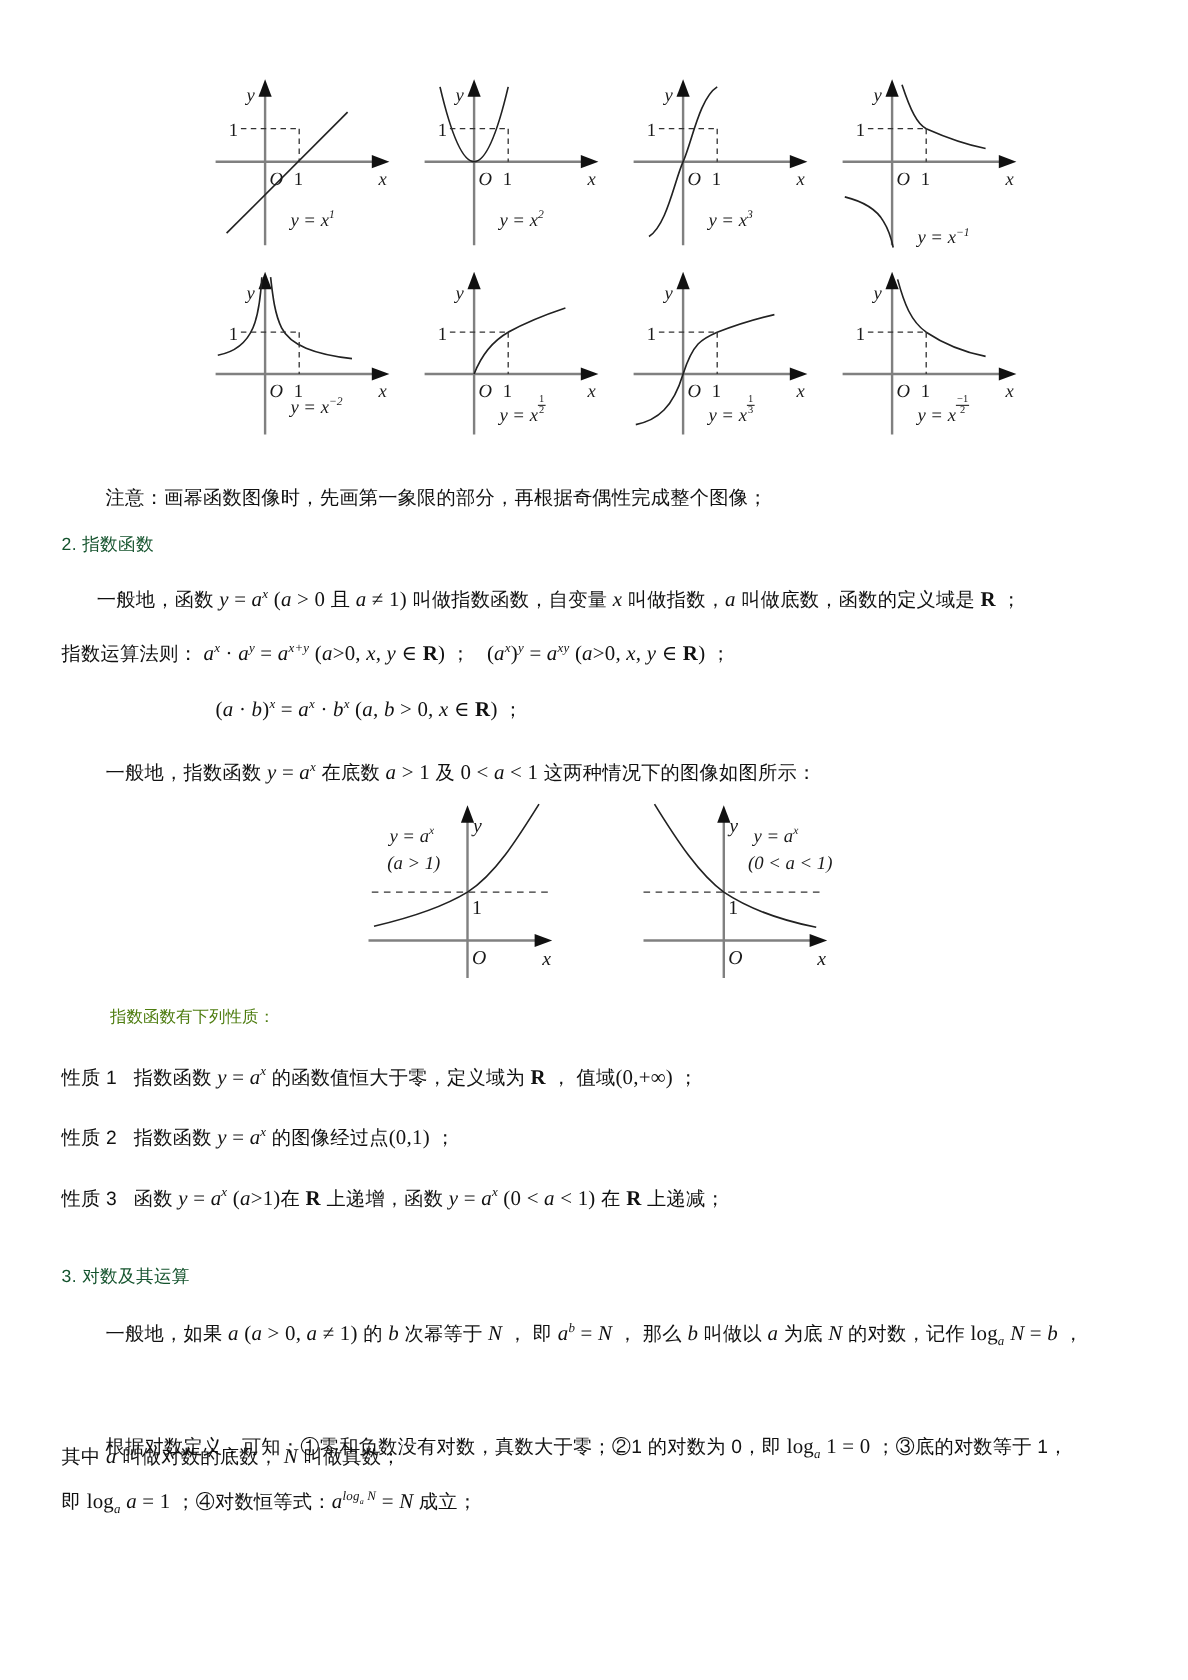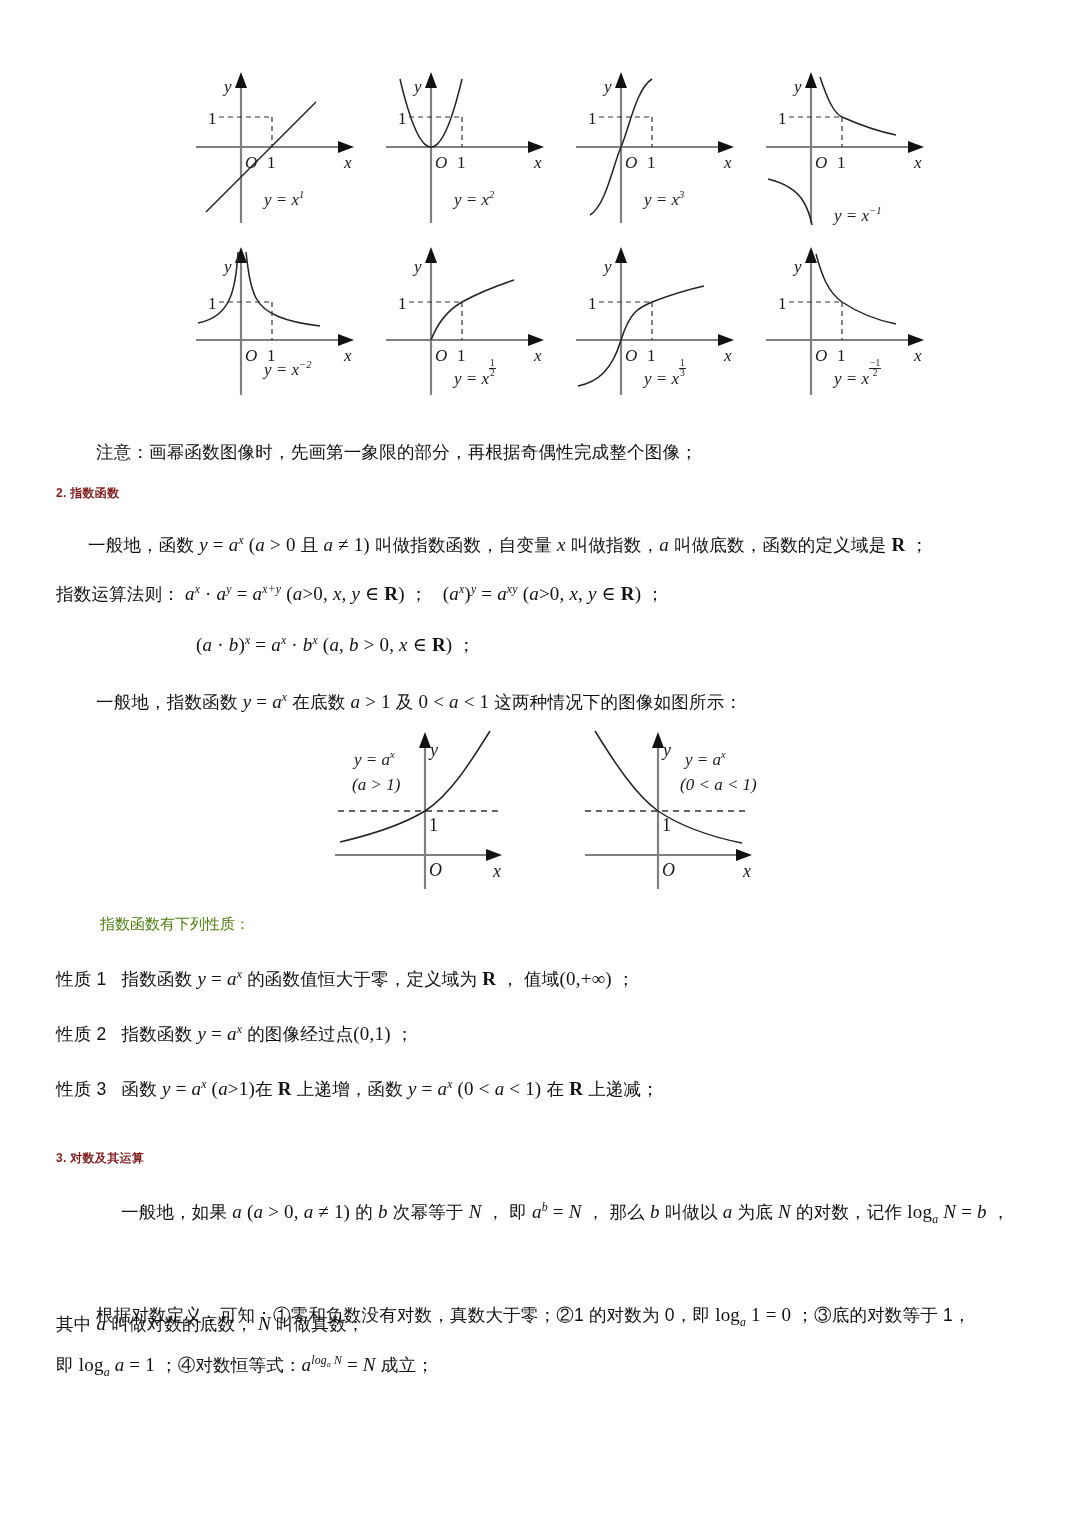--- a/index.html
+++ b/index.html
@@ -57,23 +57,23 @@
     white-space: nowrap;
     letter-spacing: 0.2px;
   }
   .para.cn {
     font-family: "Liberation Sans", sans-serif;
   }
 
   .heading {
     position: absolute;
     font-family: "Liberation Sans", sans-serif;
-    font-weight: bold;
-    font-size: 12px;
-    color: #7f1d1d;
+    font-weight: normal;
+    font-size: 16px;
+    color: #14532d;
     white-space: nowrap;
     letter-spacing: 0.3px;
   }
 
   .subheading {
     position: absolute;
     font-family: "Liberation Sans", sans-serif;
     font-weight: normal;
     font-size: 15px;
     color: #4d7c0f;
@@ -350,21 +350,21 @@
   <div class="para cn" style="left:56px; top:1022px;text-align:right;">
     <span>性质 2</span>&nbsp;&nbsp;&nbsp;指数函数 <span class="m">y</span><span class="mu"> = </span><span class="m">a<sup class="sm">x</sup></span> 的图像经过点<span class="mu">(0,1)</span> ；
   </div>
 
   <div class="para cn" style="left:56px; top:1077px;">
     <span>性质 3</span>&nbsp;&nbsp;&nbsp;函数 <span class="m">y</span><span class="mu"> = </span><span class="m">a<sup class="sm">x</sup></span><span class="mu"> (</span><span class="m">a</span><span class="mu">&gt;1)</span>在 <span class="mb">R</span> 上递增，函数 <span class="m">y</span><span class="mu"> = </span><span class="m">a<sup class="sm">x</sup></span><span class="mu"> (0 &lt; </span><span class="m">a</span><span class="mu"> &lt; 1)</span> 在 <span class="mb">R</span> 上递减；
   </div>
 
   <div class="heading" style="left:56px; top:1150px;">3. 对数及其运算</div>
 
-  <div class="para cn" style="left:96px; top:1200px;margin-left:25px;">
+  <div class="para cn" style="left:96px; top:1200px;">
     一般地，如果 <span class="m">a</span> <span class="mu">(</span><span class="m">a</span><span class="mu"> &gt; 0, </span><span class="m">a</span><span class="mu"> ≠ 1)</span> 的 <span class="m">b</span> 次幂等于 <span class="m">N</span> ， 即 <span class="m">a<sup class="sm">b</sup></span><span class="mu"> = </span><span class="m">N</span> ， 那么 <span class="m">b</span> 叫做以 <span class="m">a</span> 为底 <span class="m">N</span> 的对数，记作 <span class="mu">log<sub class="sm"><i>a</i></sub></span> <span class="m">N</span><span class="mu"> = </span><span class="m">b</span> ，
   </div>
 
   <div class="para cn" style="left:56px; top:1312px;">
     其中 <span class="m">a</span> 叫做对数的底数， <span class="m">N</span> 叫做真数；
   </div>
 
   <div class="para cn" style="left:96px; top:1303px;">
     根据对数定义，可知：①零和负数没有对数，真数大于零；②1 的对数为 0，即 <span class="mu">log<sub class="sm"><i>a</i></sub> 1 = 0</span> ；③底的对数等于 1，
   </div>

